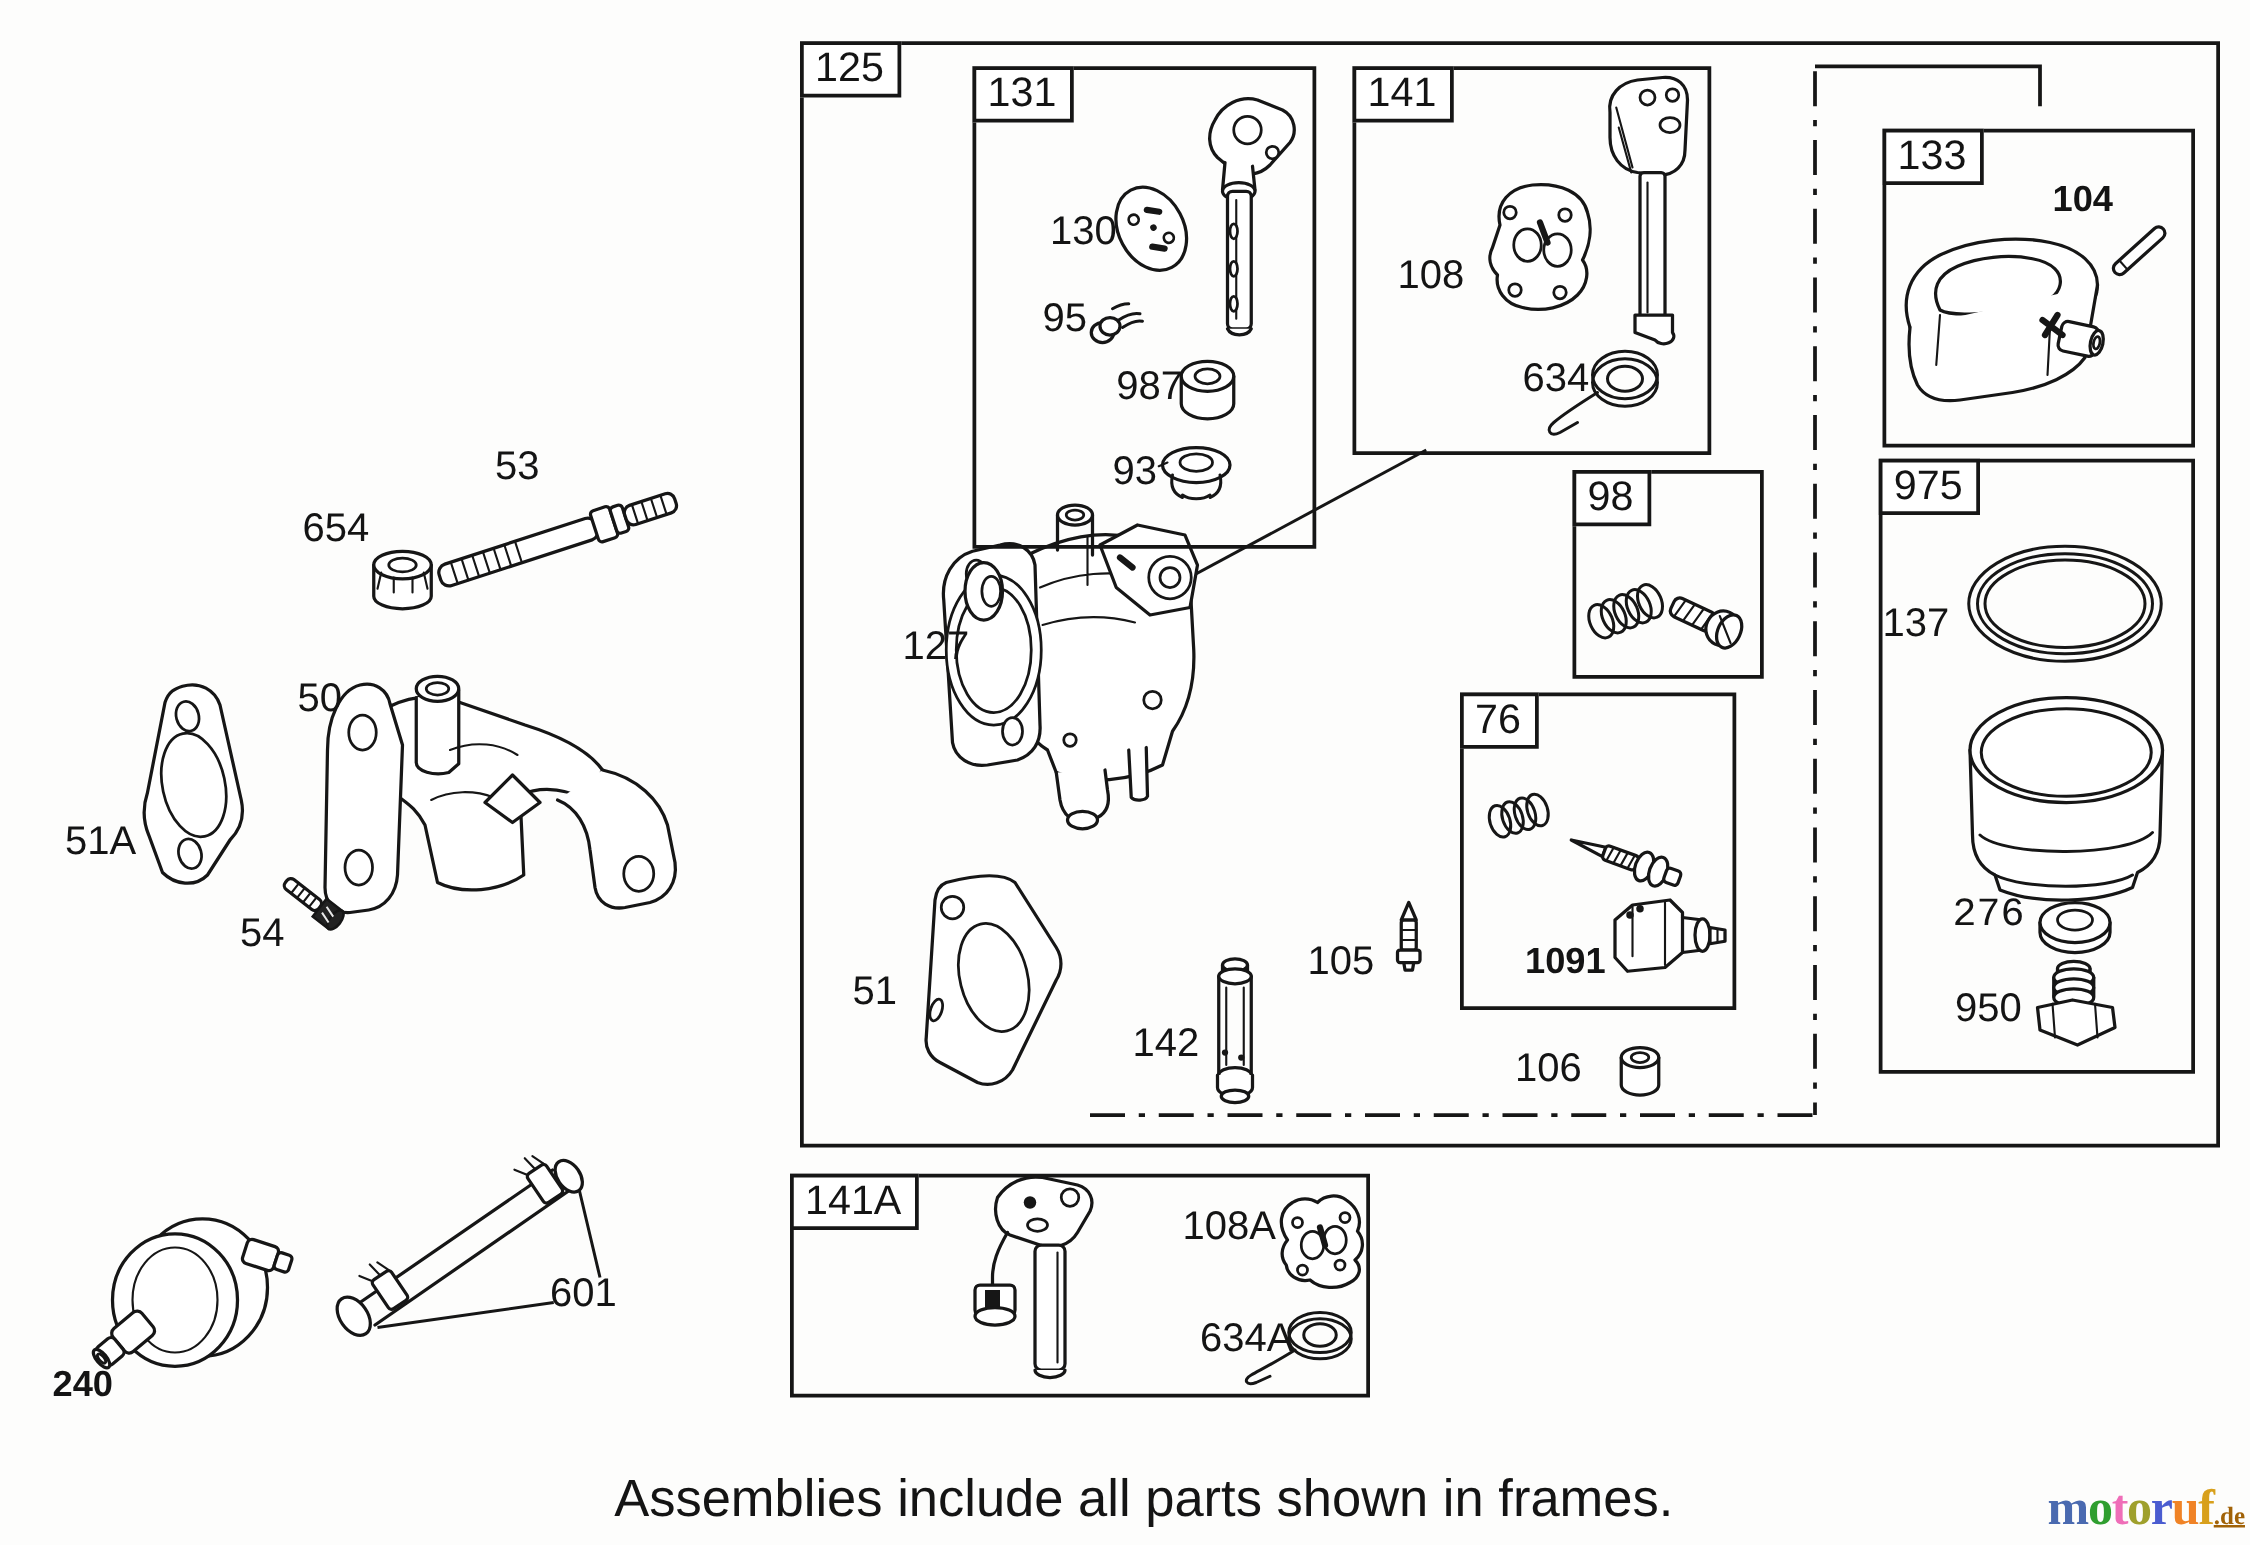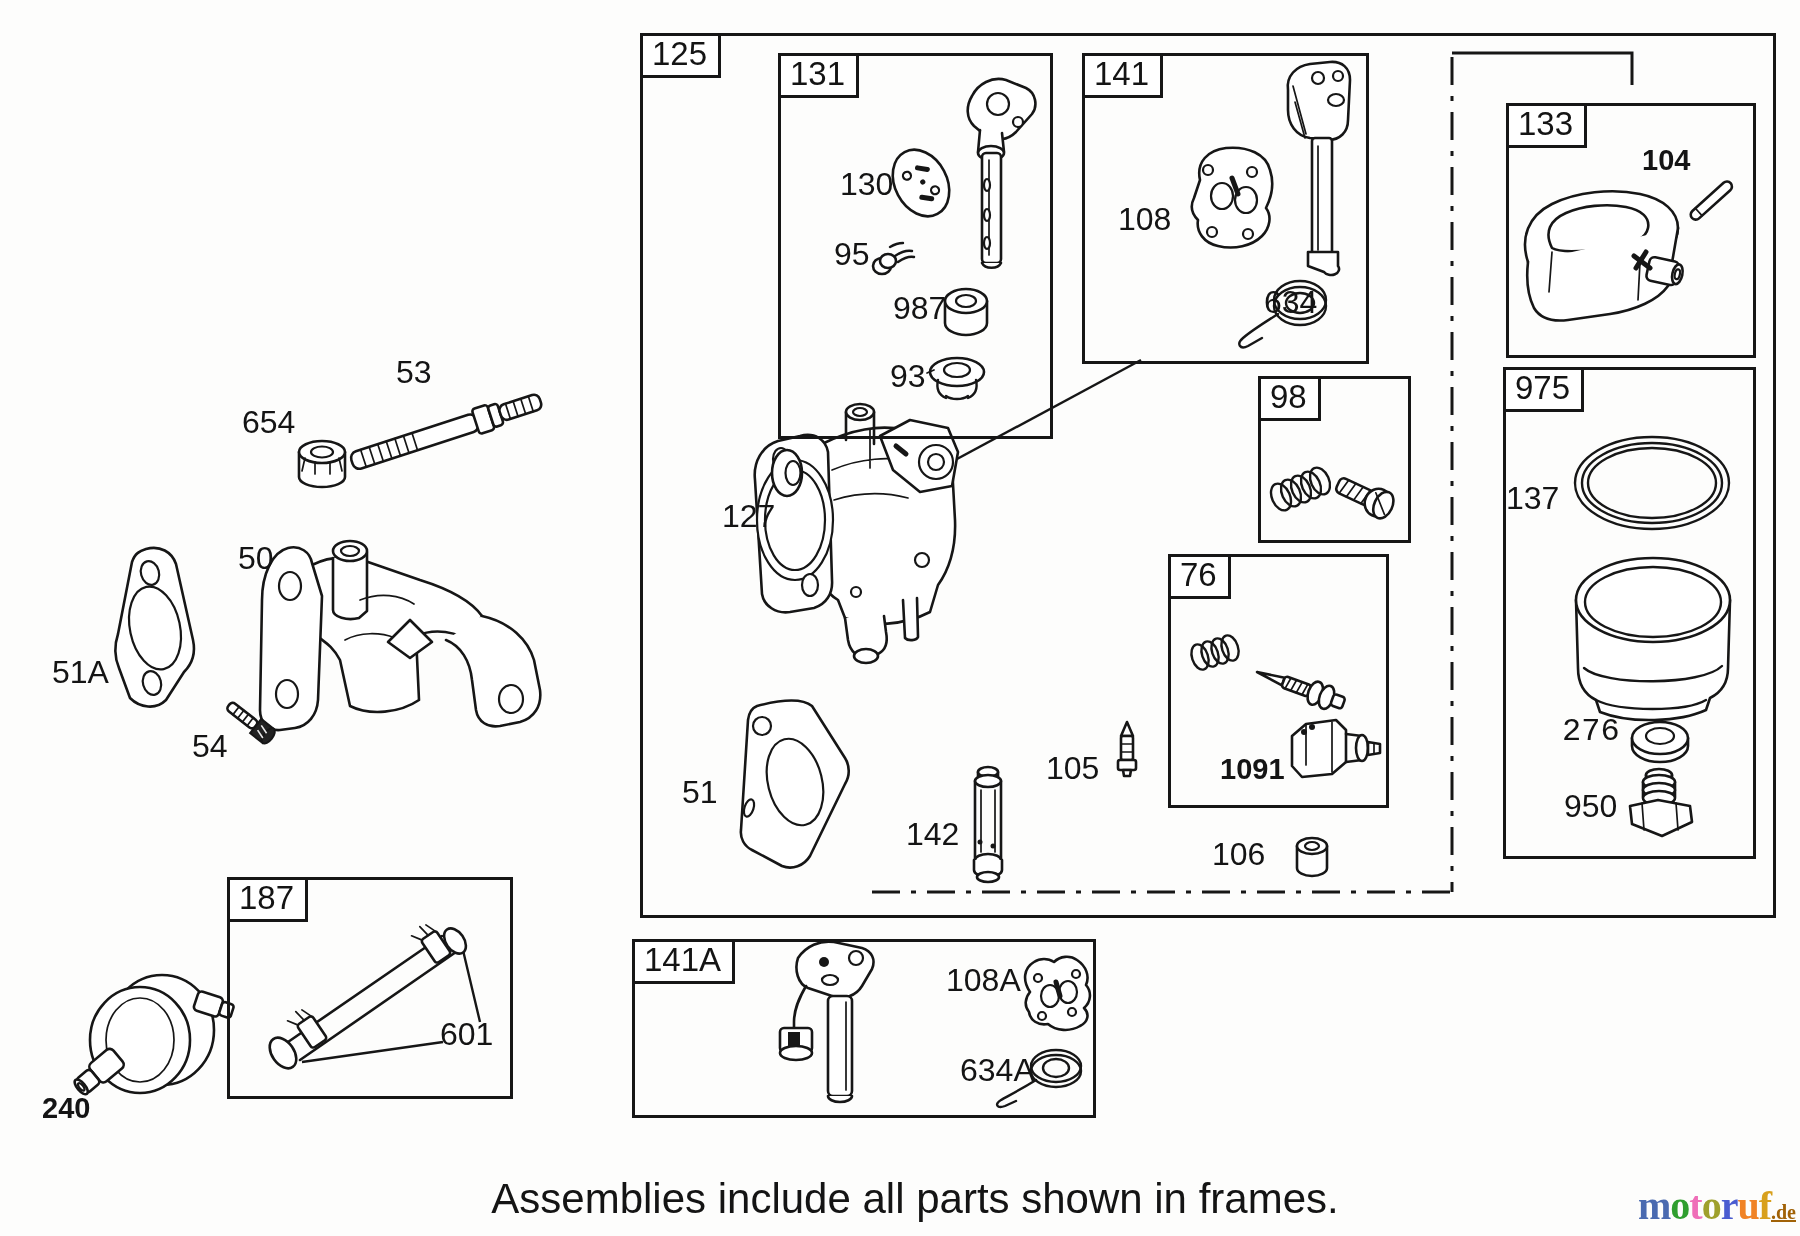--- a/index.html
+++ b/index.html
@@ -379,44 +379,41 @@
   </div>
   <div class="frame" style="left:1258px;top:376px;width:147px;height:161px;">
     <span class="frame-label">98</span>
   </div>
   <div class="frame" style="left:1503px;top:367px;width:247px;height:486px;">
     <span class="frame-label">975</span>
   </div>
   <div class="frame" style="left:1168px;top:554px;width:215px;height:248px;">
     <span class="frame-label">76</span>
   </div>
-  <div class="frame" style="left:227px;top:877px;width:280px;height:216px;">
-    <span class="frame-label">187</span>
-  </div>
   <div class="frame" style="left:632px;top:939px;width:458px;height:173px;">
     <span class="frame-label">141A</span>
   </div>
 
   <div class="plabel" style="left:396px;top:356px;">53</div>
   <div class="plabel" style="left:242px;top:406px;">654</div>
   <div class="plabel" style="left:238px;top:542px;">50</div>
   <div class="plabel" style="left:52px;top:656px;">51A</div>
   <div class="plabel" style="left:192px;top:730px;">54</div>
   <div class="plabel sm" style="left:42px;top:1094px;text-align:right;">240</div>
   <div class="plabel" style="left:840px;top:168px;">130</div>
   <div class="plabel" style="left:834px;top:238px;">95</div>
   <div class="plabel" style="left:893px;top:292px;">987</div>
   <div class="plabel" style="left:890px;top:360px;">93</div>
   <div class="plabel" style="left:722px;top:500px;">127</div>
   <div class="plabel" style="left:682px;top:776px;">51</div>
   <div class="plabel" style="left:906px;top:818px;">142</div>
   <div class="plabel" style="left:1046px;top:752px;">105</div>
   <div class="plabel" style="left:1212px;top:838px;">106</div>
   <div class="plabel" style="left:1118px;top:203px;">108</div>
-  <div class="plabel" style="left:1264px;top:286px;">634</div>
+  <div class="plabel" style="left:1218px;top:286px;">634</div>
   <div class="plabel sm" style="left:1642px;top:146px;">104</div>
   <div class="plabel" style="left:1506px;top:482px;">137</div>
   <div class="plabel" style="left:1562px;top:716px;font-family:Liberation Mono, monospace;">276</div>
   <div class="plabel" style="left:1564px;top:790px;">950</div>
   <div class="plabel sm" style="left:1220px;top:755px;">1091</div>
   <div class="plabel" style="left:440px;top:1018px;">601</div>
   <div class="plabel" style="left:946px;top:964px;">108A</div>
   <div class="plabel" style="left:960px;top:1054px;">634A</div>
 
   <div id="footer">Assemblies include all parts shown in frames.</div>

